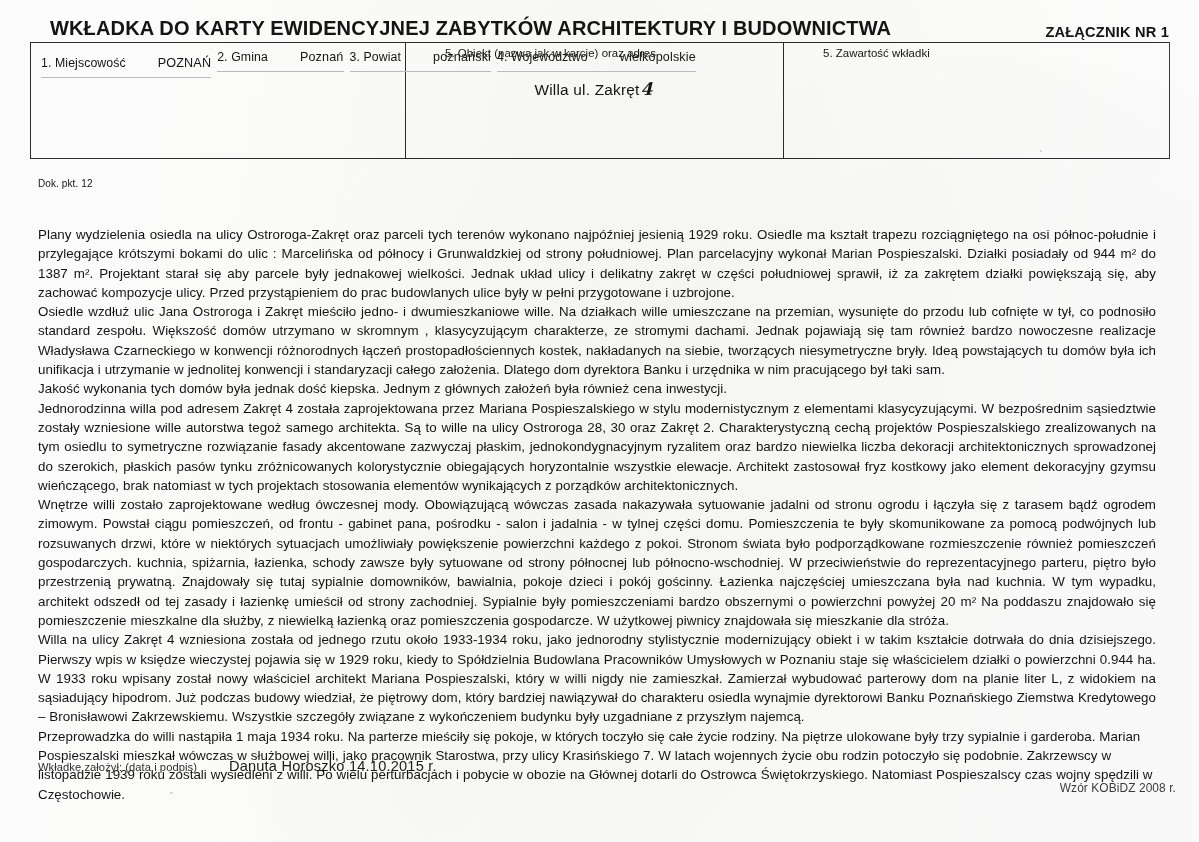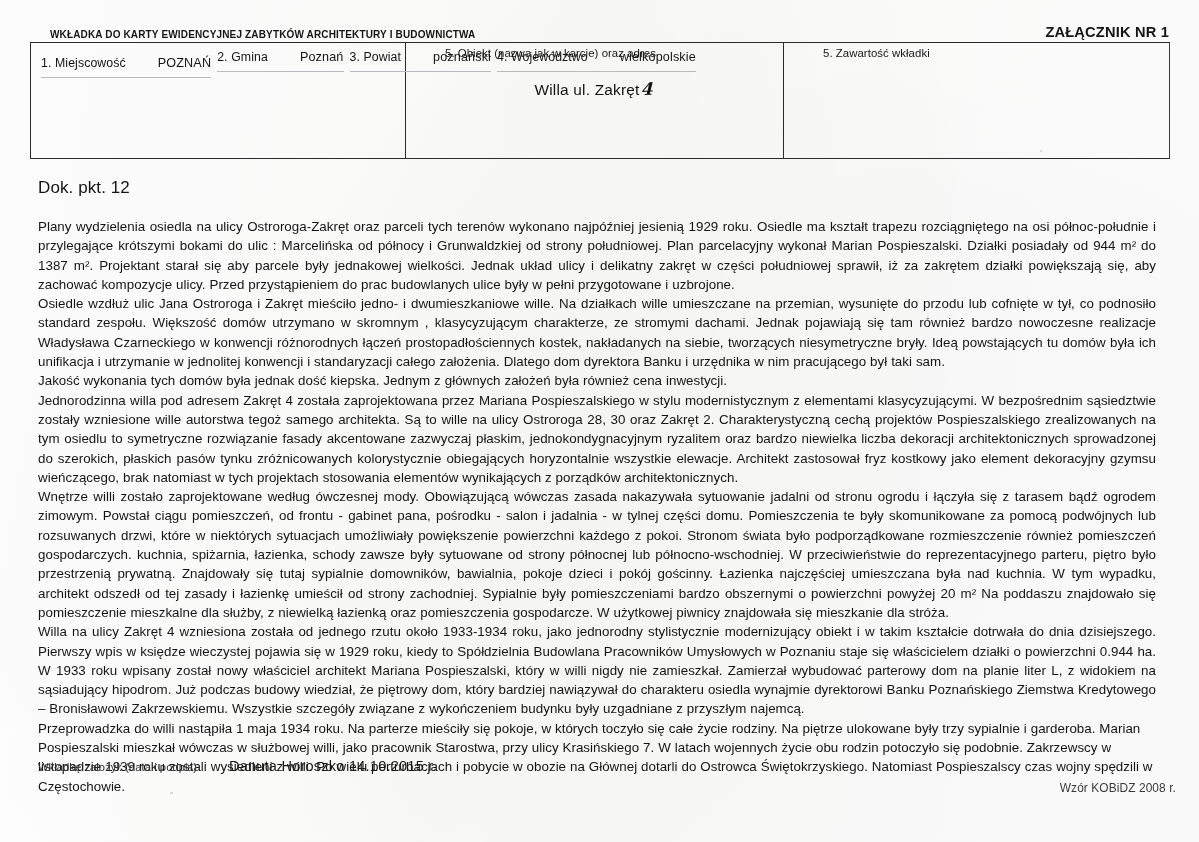--- a/index.html
+++ b/index.html
@@ -30,21 +30,21 @@
     position: absolute;
     top: 14px;
     left: 50px;
     right: 20px;
     height: 26px;
     display: flex;
     align-items: flex-end;
     justify-content: space-between;
   }
   .doc-title {
-    font-size: 10px;
+    font-size: 20px;
     font-weight: bold;
     letter-spacing: 0.15px;
     white-space: nowrap;
   }
   .doc-annex {
     font-size: 14.6px;
     font-weight: bold;
     letter-spacing: 0.2px;
     padding-right: 10px;
     white-space: nowrap;
@@ -134,23 +134,23 @@
   }
 
   
   .body-wrap {
     position: absolute;
     top: 178px;
     left: 38px;
     width: 1118px;
   }
   .dok-line {
-    font-size: 17px;
+    font-size: 10px;
     letter-spacing: 0.1px;
-    margin-bottom: 19px;
+    margin-bottom: 36px;
   }
   .para {
     font-size: 13.35px;
     line-height: 19.3px;
     text-align: justify;
     letter-spacing: 0.02px;
     margin: 0;
     word-spacing: 0.2px;
   }
   .para.nojust { text-align: left; }

